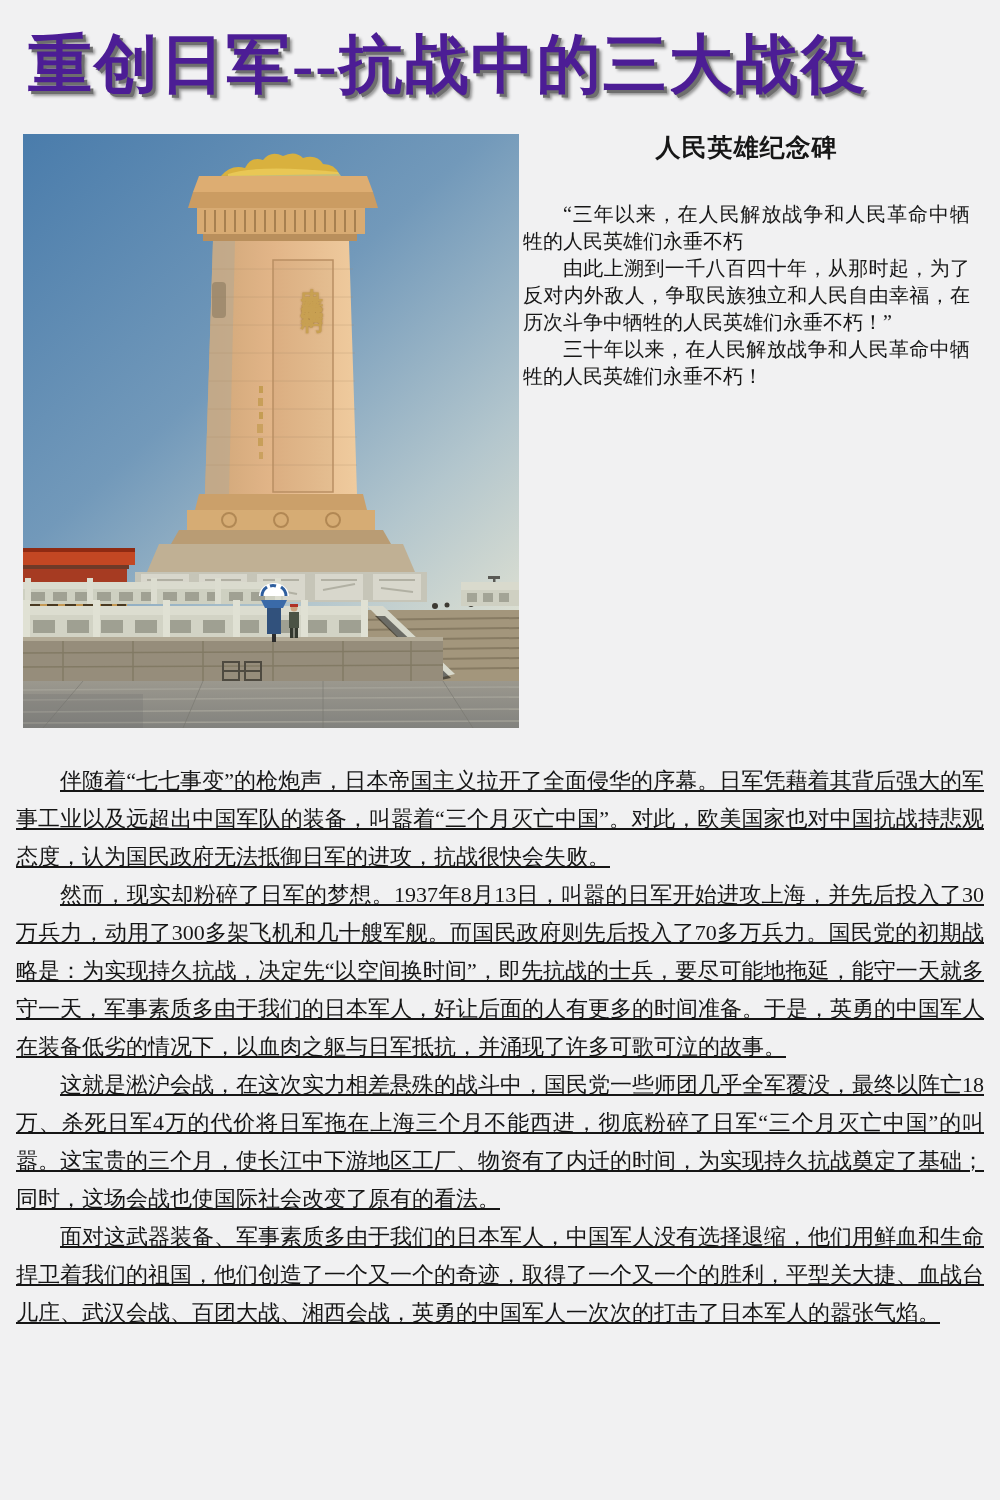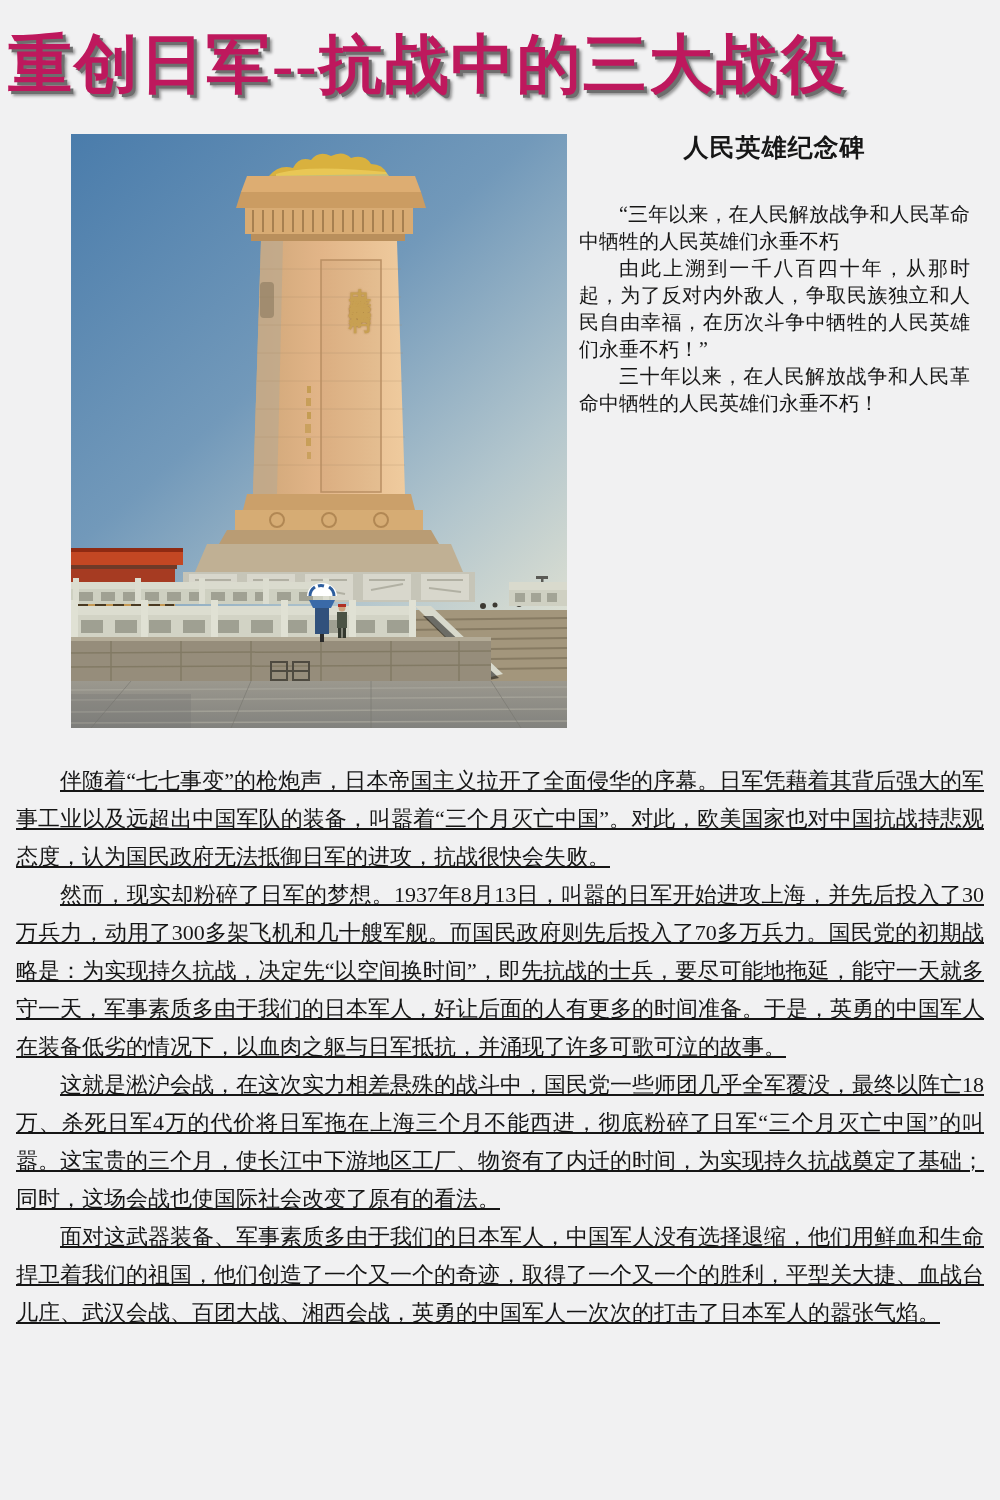--- a/index.html
+++ b/index.html
@@ -6,36 +6,35 @@
   body{
     width:1000px;height:1500px;
     background:#f1f1f2;
     font-family:"Liberation Serif","DejaVu Serif",serif;
     color:#161616;
     overflow:hidden;
   }
   .page{position:relative;width:1000px;height:1500px;}
   .doc-title{
     margin:0;
-    padding:26px 0 0 8px;
+    padding:26px 0 0 28px;
     font-size:64px;
     line-height:78px;
     font-weight:900;
     letter-spacing:2px;
-    color:#be185d;
+    color:#4c1d95;
     text-shadow:3px 3px 0 #6e6e6e, 5px 5px 3px rgba(40,40,40,.45);
     white-space:nowrap;
   }
   .content-row{
     display:flex;
     align-items:flex-start;
     padding:0 30px 0 23px;
     margin-top:30px;
-    gap:12px;
-    margin-left:48px;
+    gap:4px;
   }
   .photo-wrap{
     position:relative;
     width:496px;height:594px;
     flex:none;
   }
   .photo-wrap svg{display:block;width:496px;height:594px;}
   .inscription{
     position:absolute;
     left:258px;top:138px;

